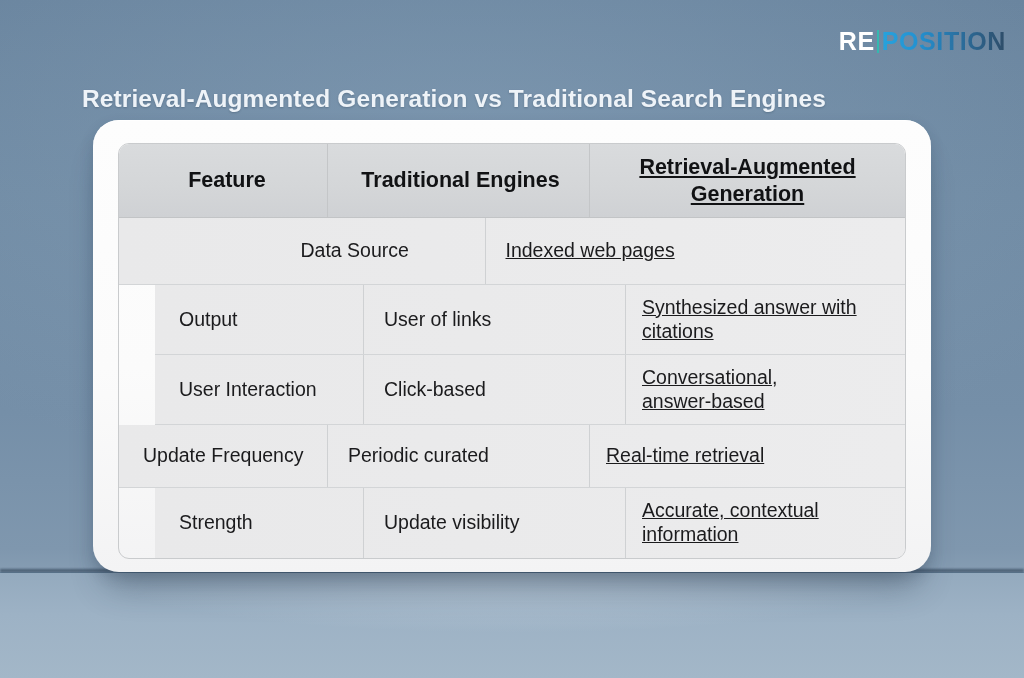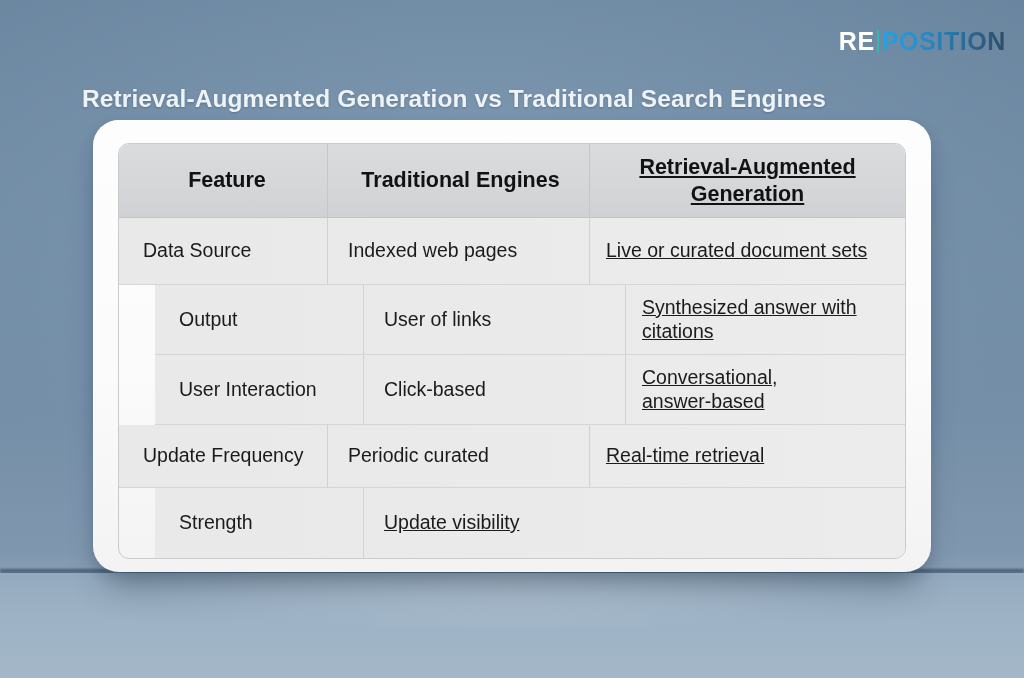--- a/index.html
+++ b/index.html
@@ -197,21 +197,20 @@
     <div class="row row-header">
       <div class="cell col-1 wrap">Feature</div>
       <div class="cell col-2 wrap">Traditional Engines</div>
       <div class="cell col-3 wrap">Retrieval-Augmented
 Generation</div>
     </div>
 
     <div class="row row-body h-67">
       <div class="cell col-1">Data Source</div>
       <div class="cell col-2">Indexed web pages</div>
-      <div class="cell col-3 wrap">Live or curated document sets</div>
     </div>
 
     <div class="row row-body h-70">
       <div class="cell col-1">Output</div>
       <div class="cell col-2">User of links</div>
       <div class="cell col-3 wrap">Synthesized answer with
 citations</div>
     </div>
 
     <div class="row row-body h-70">
@@ -223,16 +222,18 @@
 
     <div class="row row-body h-63">
       <div class="cell col-1">Update Frequency</div>
       <div class="cell col-2">Periodic curated</div>
       <div class="cell col-3 wrap">Real-time retrieval</div>
     </div>
 
     <div class="row row-body h-70">
       <div class="cell col-1">Strength</div>
       <div class="cell col-2">Update visibility</div>
+      <div class="cell col-3 wrap">Accurate, contextual
+information</div>
     </div>
 
   </div>
 </div>
 
 </body></html>

